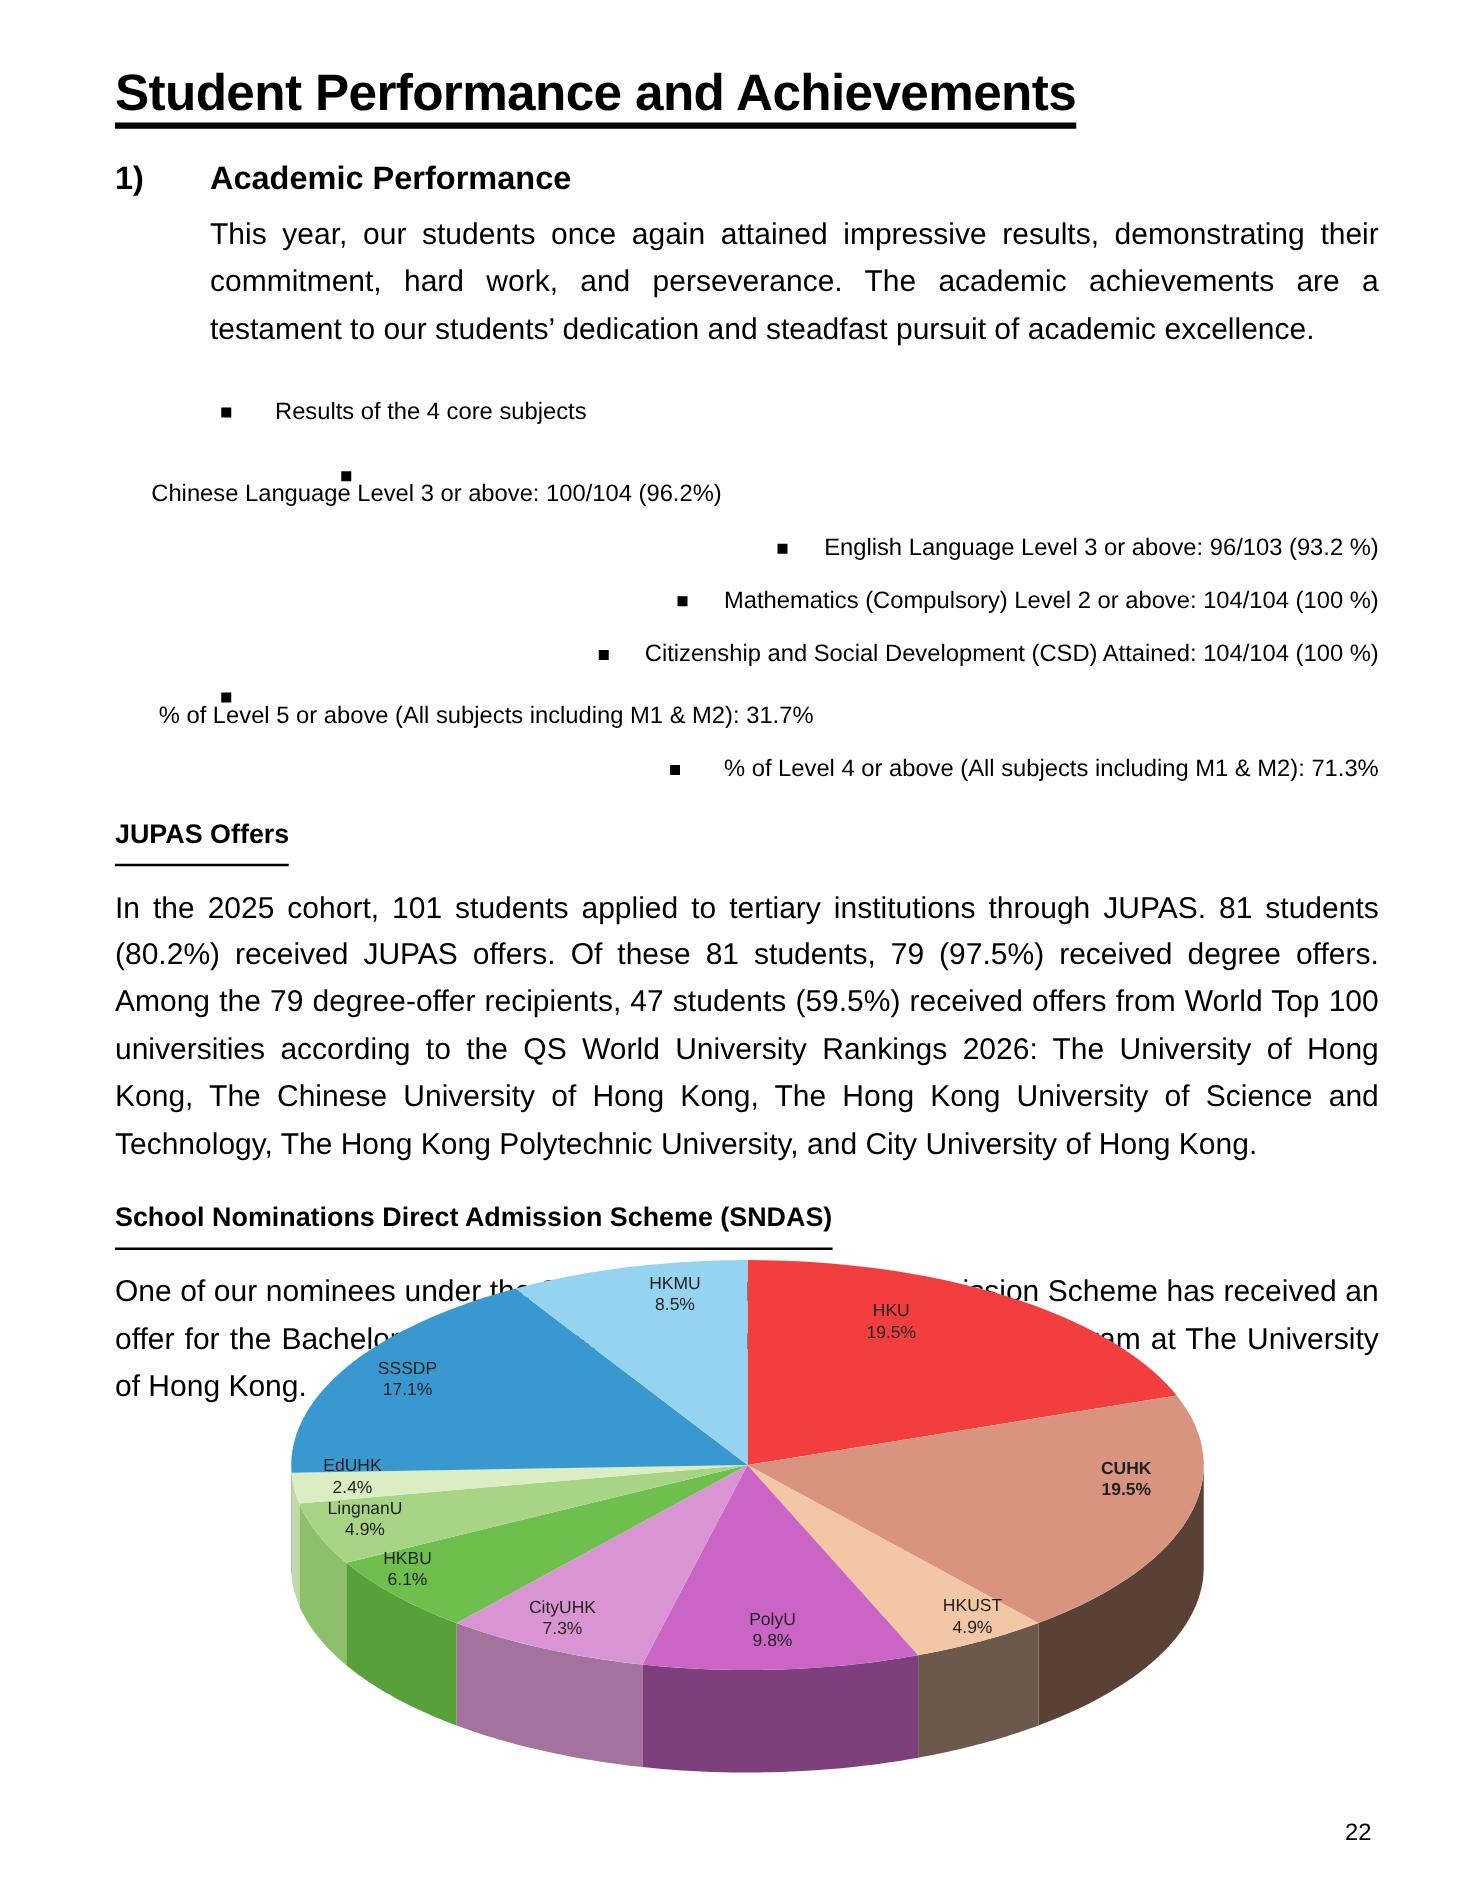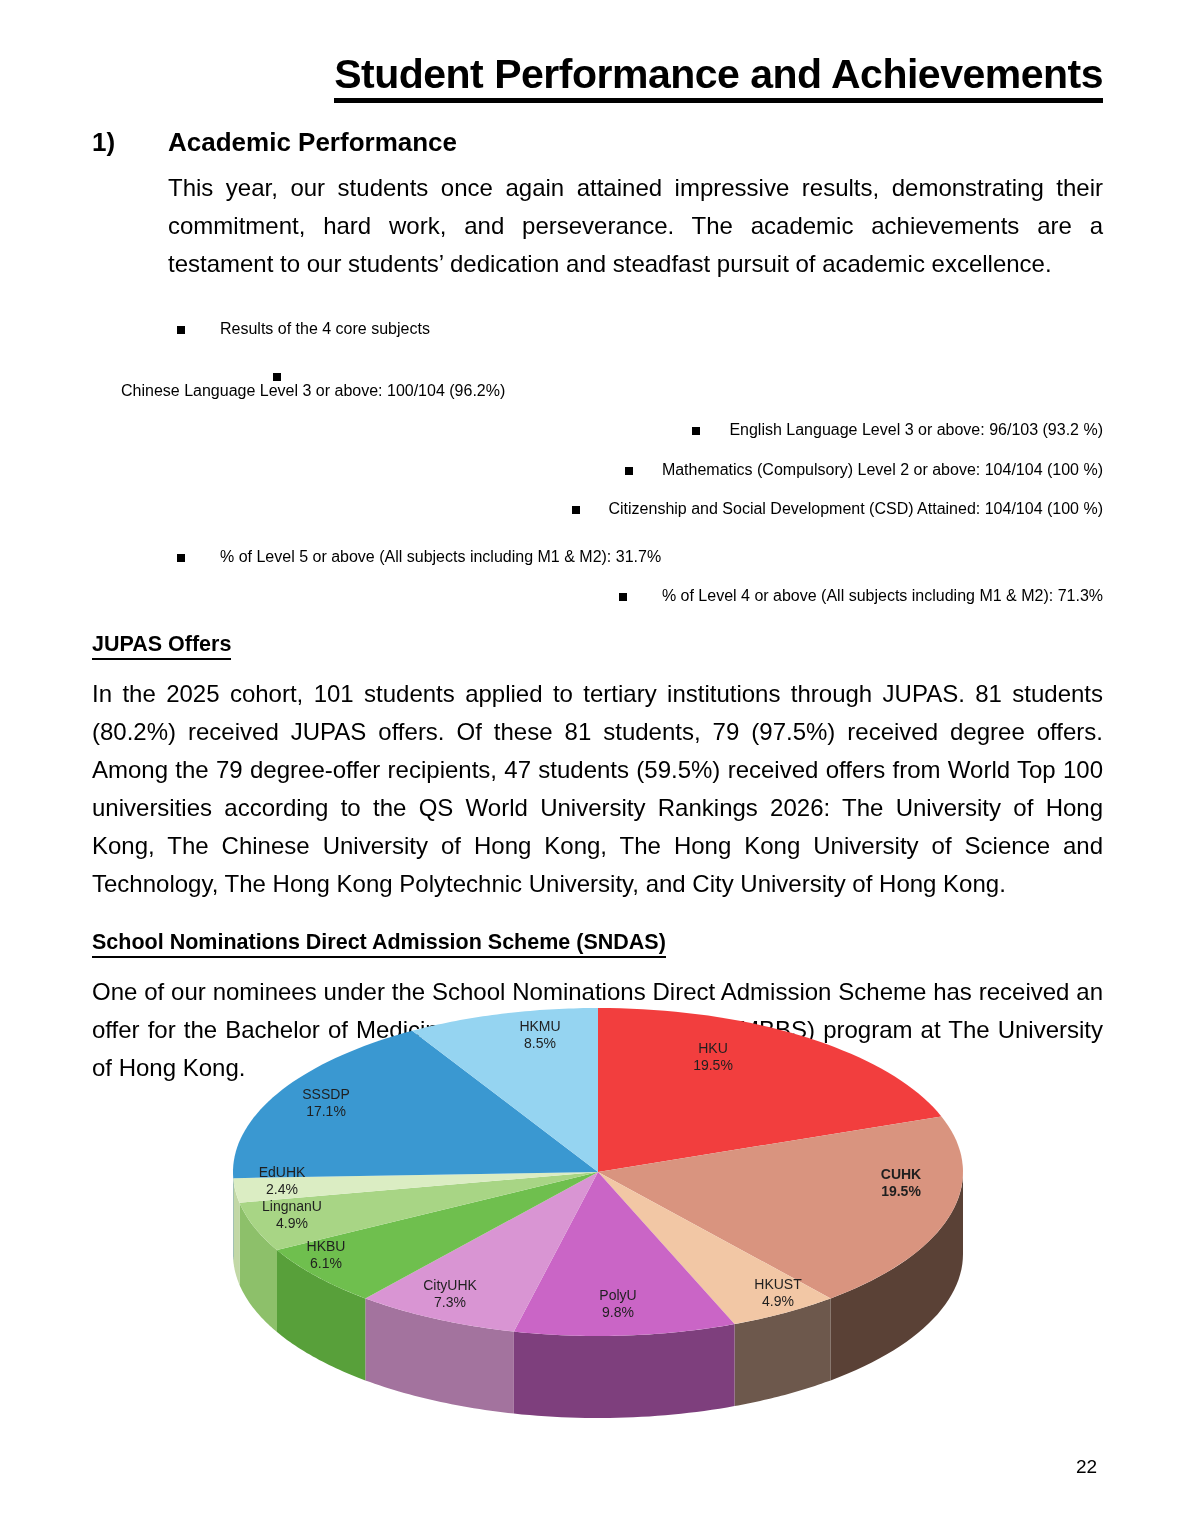--- a/index.html
+++ b/index.html
@@ -3,40 +3,40 @@
 <meta charset="utf-8">
 <style>
   * { margin:0; padding:0; box-sizing:border-box; }
   html,body { background:#ffffff; }
   .page {
     position:relative; width:1181px; height:1523px; background:#fff;
     font-family:"Liberation Sans", sans-serif; color:#000; overflow:hidden;
   }
   .content { position:absolute; left:92px; top:0; width:1011px; }
 
-  .title { margin-top:52px; font-size:41px; font-weight:bold; letter-spacing:-0.5px; line-height:1.08;text-align:right; }
+  .title { margin-top:52px; font-size:41px; font-weight:bold; letter-spacing:-0.5px; line-height:1.08; }
   .title .u { display:inline-block; border-bottom:5px solid #000; padding-bottom:2px; }
 
   .h2row { display:flex; margin-top:24px; font-size:26px; font-weight:bold; }
   .h2num { width:76px; }
 
   .para { font-size:24px; line-height:1.58; text-align:justify; }
   .intro { margin-left:76px; margin-top:11px; }
 
-  .brow { display:flex; font-size:16px; line-height:1.2; align-items:flex-start; }
+  .brow { display:flex; font-size:19px; line-height:1.2; align-items:flex-start; }
   .sq { width:8px; height:8px; background:#000; flex:0 0 8px; margin-top:7px; }
   .b1 .sq { margin-left:85px; }
   .b1 .bt { margin-left:35px; }
   .b2 .sq { margin-left:181px; }
   .b2 .bt { margin-left:29px; }
   .mt36 { margin-top:36px; } .mt28 { margin-top:28px;flex-direction:column; }
-  .mt20 { margin-top:20px;justify-content:flex-end; } .mt15 { margin-top:29px; }
+  .mt20 { margin-top:20px;justify-content:flex-end; } .mt15 { margin-top:11px;flex-direction:column; }
 
   .h3 { margin-top:27px; font-size:21.5px; font-weight:bold; }
-  .h3 .u { display:inline-block; border-bottom:2.5px solid #000; padding-bottom:1px; }
+  .h3 .u { display:inline-block; border-bottom:2.5px solid #000; padding-bottom:11px; }
   .h3 + .para { margin-top:15px; }
 
   .chart { position:absolute; left:228px; top:1000px; width:745px; height:445px; }
   .plabel { font-family:"Liberation Sans", sans-serif; font-size:14px; fill:#1f1f1f; }
   .pbold { font-weight:bold; }
 
   .pgnum { position:absolute; left:1076px; top:1456px; font-size:19px; }
 </style>
 </head>
 <body>

